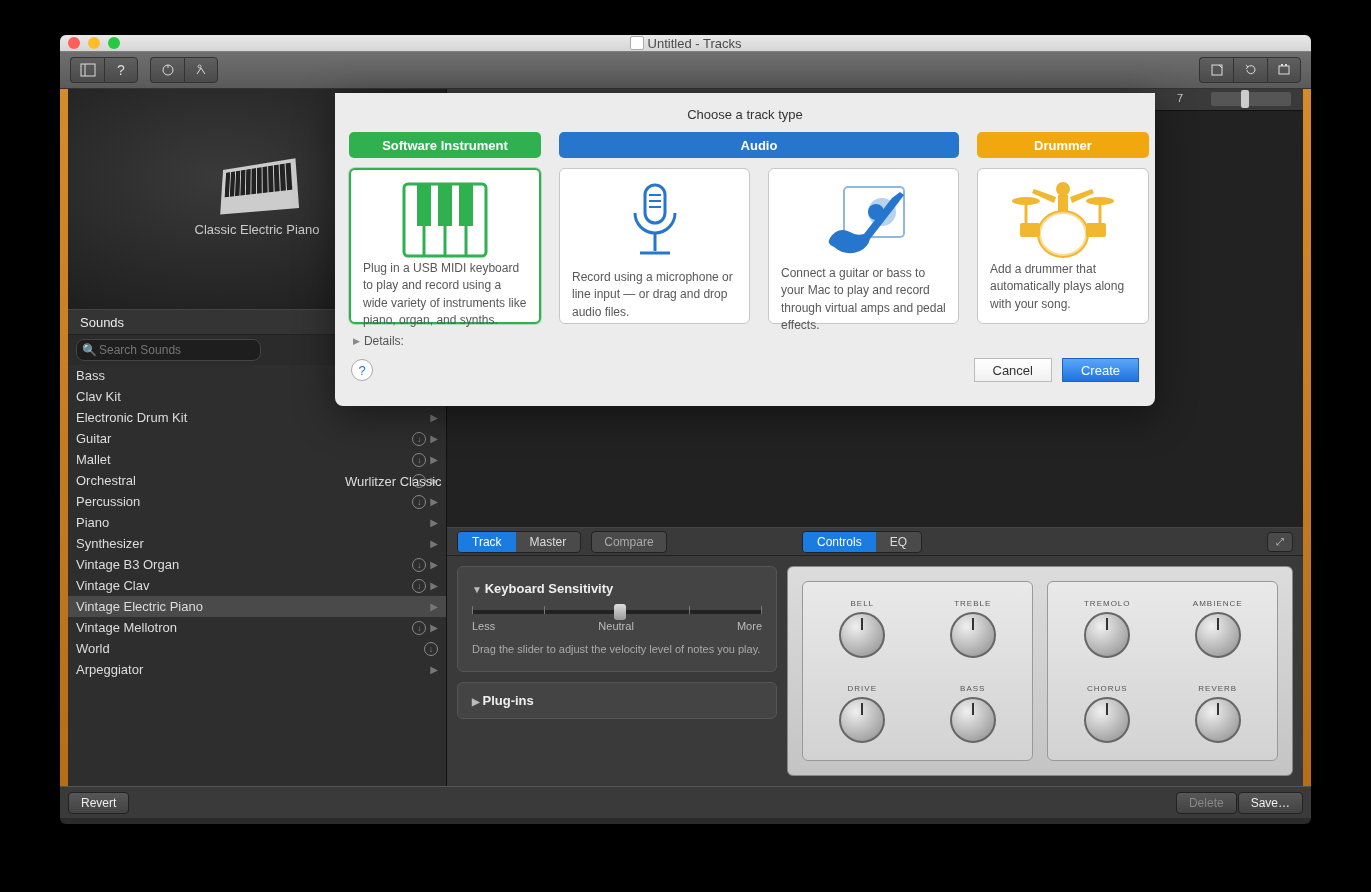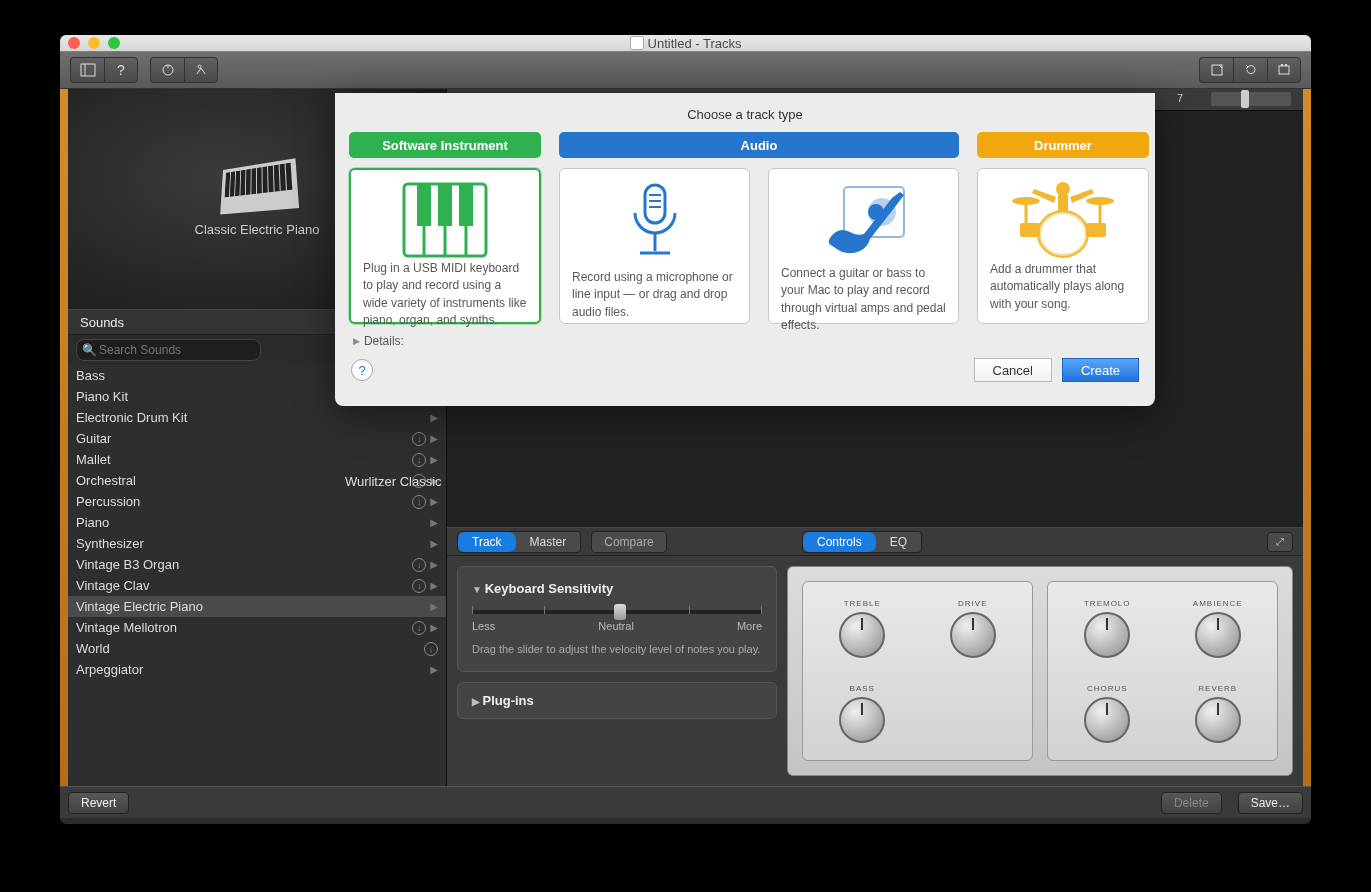--- a/index.html
+++ b/index.html
@@ -46,37 +46,37 @@
 
 .cats { flex:1; overflow:auto; }
 .cat { display:flex; align-items:center; height:21px; padding:0 8px; font-size:13px; color:#ddd; justify-content:space-between; }
 .cat.sel { background:#4a4a4a; }
 .cat .r { display:flex; align-items:center; gap:4px; color:#888; }
 .dlicon { width:14px; height:14px; border:1px solid #888; border-radius:50%; display:inline-flex; align-items:center; justify-content:center; font-size:9px; color:#888; }
 .chev { color:#777; font-size:10px; }
 
 .libcol2 { position:absolute; left:275px; top:433px; width:180px; color:#ddd; font-size:13px; padding:6px 10px; }
 
-.footer { height:32px; background:#3a3a3a; border-top:1px solid #555; display:flex; align-items:center; padding:0 8px; gap:16px; }
+.footer { height:32px; background:#3a3a3a; border-top:1px solid #555; display:flex; align-items:center; padding:0 8px; gap:1px; }
 .fbtn { height:22px; padding:0 12px; border-radius:4px; background:linear-gradient(#575757,#424242); border:1px solid #222; color:#eee; font-size:12px; display:flex; align-items:center; }
 .fbtn.dis { color:#888; }
 
 
 .center { flex:1; display:flex; flex-direction:column; background:#1c1c1c; }
 .arrange { flex:1; min-height:200px; background:#222; position:relative; }
 .ruler { position:absolute; top:0; left:0; right:0; height:22px; background:#3a3a3a; border-bottom:1px solid #111; color:#aaa; font-size:11px; }
 .zoom { position:absolute; right:12px; top:3px; width:80px; height:14px; background:#555; border-radius:2px; }
 .zoom .zh { position:absolute; left:30px; top:-2px; width:8px; height:18px; background:#ccc; border-radius:2px; }
 .rmark { position:absolute; right:120px; top:3px; color:#ccc; font-size:11px; }
 
 .smart { display:flex; flex-direction:column; border-top:1px solid #444; background:#3a3a3a; }
 .smarttabs { height:28px; display:flex; align-items:center; padding:0 10px; gap:10px; border-bottom:1px solid #222; position:relative; }
 .seg { display:flex; background:#4a4a4a; border-radius:4px; overflow:hidden; border:1px solid #222; }
 .seg .si { padding:3px 14px; font-size:12px; color:#ddd; }
-.seg .si.act { background:#1a7be0; color:#fff;border-radius:7px; }
+.seg .si.act { background:#1a7be0; color:#fff; }
 .cmpbtn { padding:3px 12px; background:#4a4a4a; border:1px solid #222; border-radius:4px; font-size:12px; color:#aaa; }
 .seg2 { position:absolute; left:355px; }
 .expand { position:absolute; right:10px; width:26px; height:20px; background:#4a4a4a; border:1px solid #222; border-radius:4px; display:flex; align-items:center; justify-content:center; color:#ccc; font-size:10px; }
 
 .smartbody { display:flex; height:230px; }
 .ctrlpanel { width:320px; background:#444; padding:14px; border:1px solid #555; margin:10px; border-radius:6px; }
 .ctrlhead { color:#eee; font-size:13px; font-weight:600; margin-bottom:14px; }
 .ctrlhead::before { content:'▼ '; color:#bbb; font-size:10px; }
 .slider { width:100%; height:4px; background:#222; border-radius:2px; position:relative; margin-bottom:6px; }
 .slider .ticks { position:absolute; inset:-4px 0; display:flex; justify-content:space-between; }
@@ -202,21 +202,21 @@
       </div>
       <div class="cats" id="cats">
           <div class="cat">
             <span>Bass</span>
             <span class="r">
               <span class="dlicon">↓</span>
               <span class="chev">▶</span>
             </span>
           </div>
           <div class="cat">
-            <span>Piano Kit</span>
+            <span>Clav Kit</span>
             <span class="r">
               <span class="dlicon">↓</span>
               <span class="chev">▶</span>
             </span>
           </div>
           <div class="cat">
             <span>Electronic Drum Kit</span>
             <span class="r">
               <span class="chev">▶</span>
             </span>
@@ -345,20 +345,24 @@
                 <span>Neutral</span>
                 <span>More</span>
               </div>
               <div class="hint">Drag the slider to adjust the velocity level of notes you play.</div>
             </div>
             <div class="plugpanel"><span>Plug-ins</span></div>
           </div>
           <div class="knobsurf" id="ksurf">
               <div class="kgrp">
                 <div class="kcell">
+                  <div class="klabel">BELL</div>
+                  <div class="knob"></div>
+                </div>
+                <div class="kcell">
                   <div class="klabel">TREBLE</div>
                   <div class="knob"></div>
                 </div>
                 <div class="kcell">
                   <div class="klabel">DRIVE</div>
                   <div class="knob"></div>
                 </div>
                 <div class="kcell">
                   <div class="klabel">BASS</div>
                   <div class="knob"></div>

